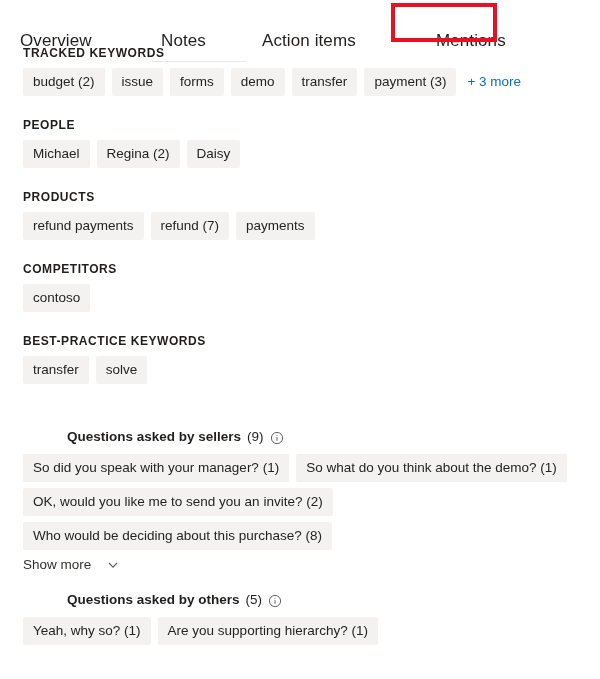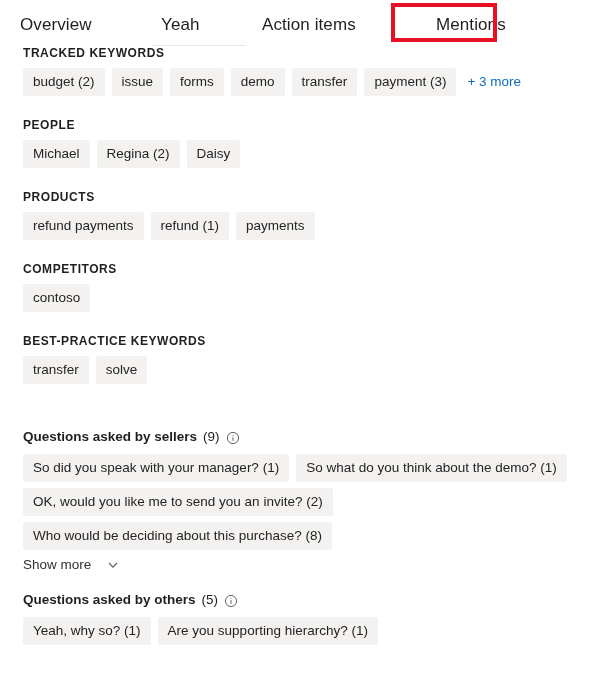--- a/index.html
+++ b/index.html
@@ -14,21 +14,21 @@
   #app {
     position: relative;
     width: 600px; height: 679px;
     background: #ffffff;
     overflow: hidden;
   }
 
   
   .tabstrip {
     position: absolute;
-    top: 0; left: 0;
+    top: 16px; left: 0;
     width: 600px; height: 46px;
     display: flex;
     align-items: center;
     background: #ffffff;
   }
   .tab {
     font-size: 17px;
     color: #201f1e;
     font-weight: 400;
     letter-spacing: .1px;
@@ -121,20 +121,21 @@
   .gap-md  { height: 22px; }
 
   
   .q-head {
     display: flex;
     align-items: center;
     gap: 6px;
     padding: 0 0 0 5px;
     font-size: 13.5px;
     line-height: 18px;
+    margin-left: 44px;
   }
   .q-head .q-label { font-weight: 700; color: #201f1e; }
   .q-head .q-count { font-weight: 400; color: #201f1e; }
 
   .info-icon {
     width: 14px; height: 14px;
     display: inline-block;
     color: #605e5c;
     flex: 0 0 auto;
     position: relative;
@@ -158,21 +159,21 @@
   .chev { width: 12px; height: 12px; color: #605e5c; display: inline-block; }
   .chev svg { display: block; }
 </style>
 </head>
 <body>
 
 <div id="app">
 
   <div class="tabstrip">
     <button class="tab tab-overview">Overview</button>
-    <button class="tab tab-notes">Yeah</button>
+    <button class="tab tab-notes">Notes</button>
     <button class="tab tab-action">Action items</button>
     <button class="tab tab-mentions">Mentions</button>
     <div class="tab-underline"></div>
   </div>
   <div class="highlight-box"></div>
 
   <div class="content">
 
     <div class="section">
       <div class="section-title">TRACKED KEYWORDS</div>
@@ -197,21 +198,21 @@
         <button class="chip">Daisy</button>
       </div>
     </div>
 
     <div class="gap-md"></div>
 
     <div class="section">
       <div class="section-title">PRODUCTS</div>
       <div class="chips">
         <button class="chip">refund payments</button>
-        <button class="chip">refund (1)</button>
+        <button class="chip">refund (7)</button>
         <button class="chip">payments</button>
       </div>
     </div>
 
     <div class="gap-md"></div>
 
     <div class="section">
       <div class="section-title">COMPETITORS</div>
       <div class="chips">
         <button class="chip">contoso</button>

